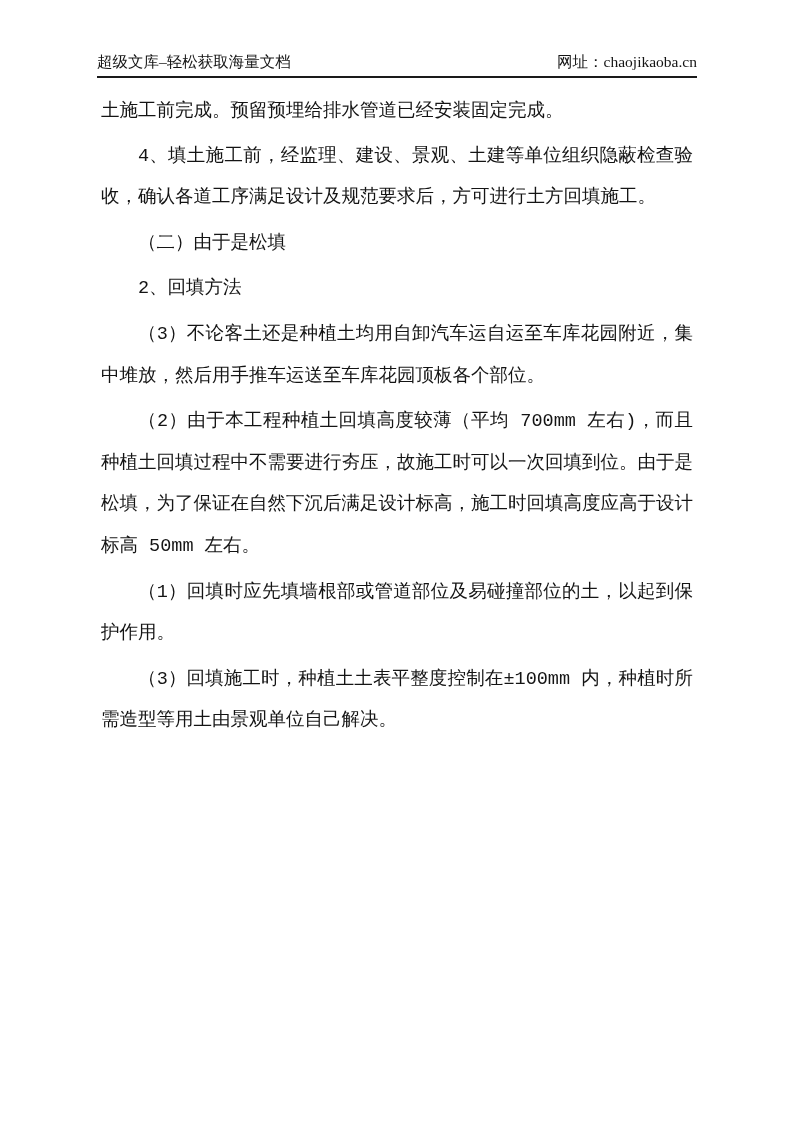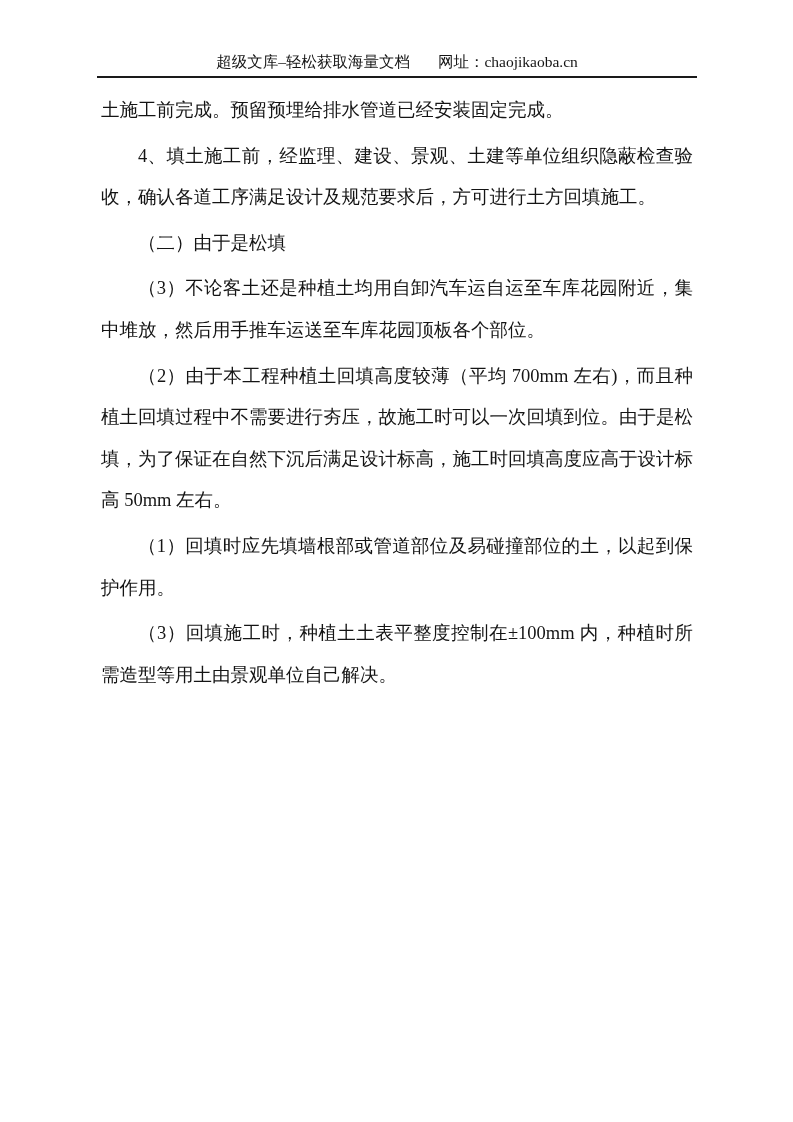--- a/index.html
+++ b/index.html
@@ -13,53 +13,55 @@
     height: 1122px;
     background: #ffffff;
     box-sizing: border-box;
     padding: 52px 96px 0 97px;
     overflow: hidden;
     font-family: "Liberation Serif", "DejaVu Serif", serif;
     color: #141414;
   }
   .header-row {
     display: flex;
-    justify-content: center;
+    justify-content: space-between;
     align-items: baseline;
     gap: 28px;
     border-bottom: 2px solid #1a1a1a;
     padding-bottom: 5px;
     font-size: 15.5px;
     line-height: 19px;
     white-space: nowrap;
   }
   .doc-body {
     margin-top: 12px;
     font-size: 18.5px;
     line-height: 41.6px;
     text-align: justify;
   }
   .doc-body p.para {
     margin: 4px;
     padding: 0;
   }
   .doc-body p.para.indent {
     text-indent: 2em;
+    font-family: Liberation Mono, monospace;
   }
 </style>
 </head>
 <body>
 
 <div class="page">
   <div class="header-row">
     <span>超级文库–轻松获取海量文档</span>
     <span>网址：chaojikaoba.cn</span>
   </div>
   <div class="doc-body">
       <p class="para">土施工前完成。预留预埋给排水管道已经安装固定完成。</p>
       <p class="para indent">4、填土施工前，经监理、建设、景观、土建等单位组织隐蔽检查验收，确认各道工序满足设计及规范要求后，方可进行土方回填施工。</p>
       <p class="para indent">（二）由于是松填</p>
+      <p class="para indent">2、回填方法</p>
       <p class="para indent">（3）不论客土还是种植土均用自卸汽车运自运至车库花园附近，集中堆放，然后用手推车运送至车库花园顶板各个部位。</p>
       <p class="para indent">（2）由于本工程种植土回填高度较薄（平均 700mm 左右)，而且种植土回填过程中不需要进行夯压，故施工时可以一次回填到位。由于是松填，为了保证在自然下沉后满足设计标高，施工时回填高度应高于设计标高 50mm 左右。</p>
       <p class="para indent">（1）回填时应先填墙根部或管道部位及易碰撞部位的土，以起到保护作用。</p>
       <p class="para indent">（3）回填施工时，种植土土表平整度控制在±100mm 内，种植时所需造型等用土由景观单位自己解决。</p>
     </div>
 </div>
 
 </body></html>

